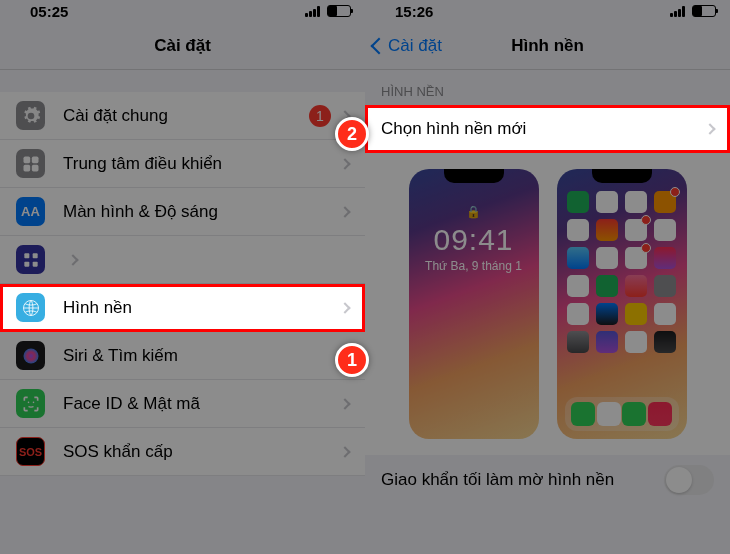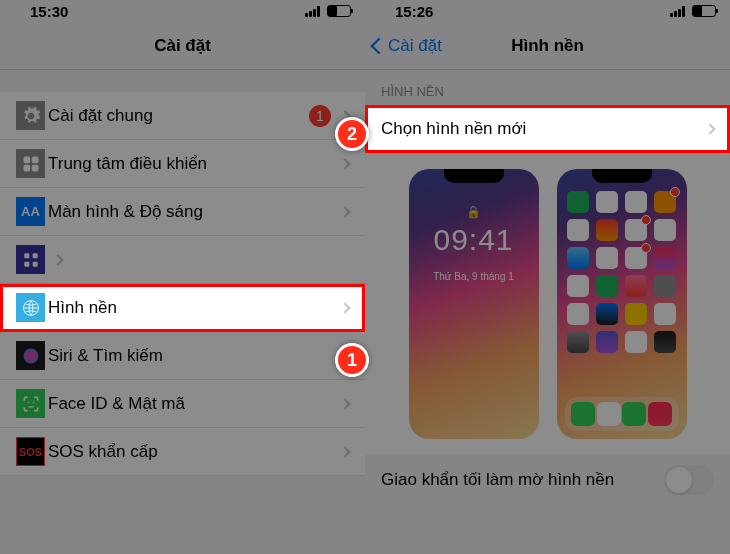--- a/index.html
+++ b/index.html
@@ -14,21 +14,21 @@
 .battery { width: 24px; height: 12px; border: 1px solid #000; border-radius: 3px; position: relative; display: flex; align-items: center; }
 .battery::after { content: ""; position: absolute; right: -3px; top: 3px; width: 2px; height: 4px; background: #000; border-radius: 0 1px 1px 0; }
 .battery-fill { width: 40%; height: 100%; background: #000; border-radius: 1px; }
 .navbar { height: 48px; display: flex; align-items: center; justify-content: center; position: relative; border-bottom: 1px solid #d1d1d6; }
 .nav-title { font-size: 17px; font-weight: 600; color: #000; }
 .nav-back { position: absolute; left: 8px; display: flex; align-items: center; color: #007aff; font-size: 17px; gap: 3px; }
 .chev-left { width: 12px; height: 12px; border-left: 2.5px solid #007aff; border-bottom: 2.5px solid #007aff; transform: rotate(45deg); }
 .section-header { font-size: 13px; color: #8a8a8e; padding: 14px 16px 6px; text-transform: uppercase; }
 .row { height: 48px; background: #fff; display: flex; align-items: center; padding: 0 16px; border-bottom: 1px solid #e5e5ea; position: relative; }
 .row.first-group { margin-top: 22px; }
-.row-icon { width: 29px; height: 29px; border-radius: 0; margin-right: 3px; display: flex; align-items: center; justify-content: center; flex-shrink: 0; }
+.row-icon { width: 29px; height: 29px; border-radius: 7px; margin-right: 18px; display: flex; align-items: center; justify-content: center; flex-shrink: 0; }
 .row-label { flex: 1; font-size: 17px; color: #000; }
 .chev-right { width: 8px; height: 8px; border-top: 2px solid #c7c7cc; border-right: 2px solid #c7c7cc; transform: rotate(45deg); margin-left: 6px; }
 .badge-red { min-width: 22px; height: 22px; background: #ff3b30; border-radius: 11px; color: #fff; font-size: 14px; display: flex; align-items: center; justify-content: center; margin-right: 4px; }
 .row.highlight { outline: 3px solid #ff0000; outline-offset: -3px; z-index: 20; }
 .row.highlight::before { content: ""; position: absolute; inset: 0; background: #fff; z-index: -1; }
 .ic-gear { background: #8e8e93; }
 .ic-control { background: #8e8e93; }
 .ic-display { background: #007aff; }
 .ic-home { background: #3634a3; }
 .ic-access { background: #007aff; }
@@ -36,37 +36,37 @@
 .ic-siri { background: #1c1c1e; }
 .ic-faceid { background: #30d158; }
 .ic-sos { background: #000000; color: #ff3b30; font-size: 11px; font-weight: 700; border: 1px solid #ff3b30; }
 .marker { position: absolute; width: 34px; height: 34px; border-radius: 17px; background: #ff2d1a; border: 3px solid #fff; color: #fff; display: flex; align-items: center; justify-content: center; font-size: 18px; font-weight: 700; z-index: 100; box-shadow: 0 0 6px rgba(0,0,0,0.4); }
 .preview-area { padding: 16px; display: flex; justify-content: center; gap: 18px; }
 .phone-mock { width: 130px; height: 270px; border-radius: 20px; position: relative; overflow: hidden; background: linear-gradient(160deg, #3a4a9f 0%, #5a3a8a 20%, #e94b8a 45%, #f4a261 70%, #f7d794 100%); }
 .notch { position: absolute; top: 0; left: 50%; transform: translateX(-50%); width: 60px; height: 14px; background: #000; border-radius: 0 0 10px 10px; }
 .lock-content { display: flex; flex-direction: column; align-items: center; padding-top: 36px; color: #fff; }
 .lock-icon { font-size: 12px; margin-bottom: 4px; }
 .lock-time { font-size: 30px; font-weight: 400; letter-spacing: 1px; }
-.lock-date { font-size: 10px; margin-top: 14px; }
+.lock-date { font-size: 12px; margin-top: 2px; }
 .home-grid { padding: 22px 10px 0; display: grid; grid-template-columns: repeat(4, 1fr); gap: 6px 6px; }
 .app-ic { width: 22px; height: 22px; border-radius: 5px; background: rgba(255,255,255,0.9); position: relative; }
 .app-ic .app-badge { position: absolute; top: -4px; right: -4px; width: 10px; height: 10px; border-radius: 5px; background: #ff3b30; border: 1px solid #fff; }
 .dock { position: absolute; bottom: 8px; left: 8px; right: 8px; height: 34px; background: rgba(255,255,255,0.25); border-radius: 12px; display: flex; align-items: center; justify-content: space-around; padding: 0 6px; }
 .dock .app-ic { width: 24px; height: 24px; border-radius: 6px; }
 .toggle-row { height: 50px; background: #f2f2f7; display: flex; align-items: center; padding: 0 16px; justify-content: space-between; }
 .toggle { width: 50px; height: 30px; background: #e9e9eb; border-radius: 15px; position: relative; }
 .toggle::after { content: ""; position: absolute; left: 2px; top: 2px; width: 26px; height: 26px; background: #fff; border-radius: 13px; box-shadow: 0 1px 3px rgba(0,0,0,0.2); }
 .svg-ic { width: 20px; height: 20px; fill: #fff; }
 </style>
 </head>
 <body>
 
 <div class="screen dimmed">
   <div class="statusbar">
-    <span>15:30</span>
+    <span>05:25</span>
     <div class="status-right">
       <div class="signal">
           <span></span>
           <span></span>
           <span></span>
           <span></span>
         </div>
       <div class="battery">
           <div class="battery-fill"></div>
         </div>

